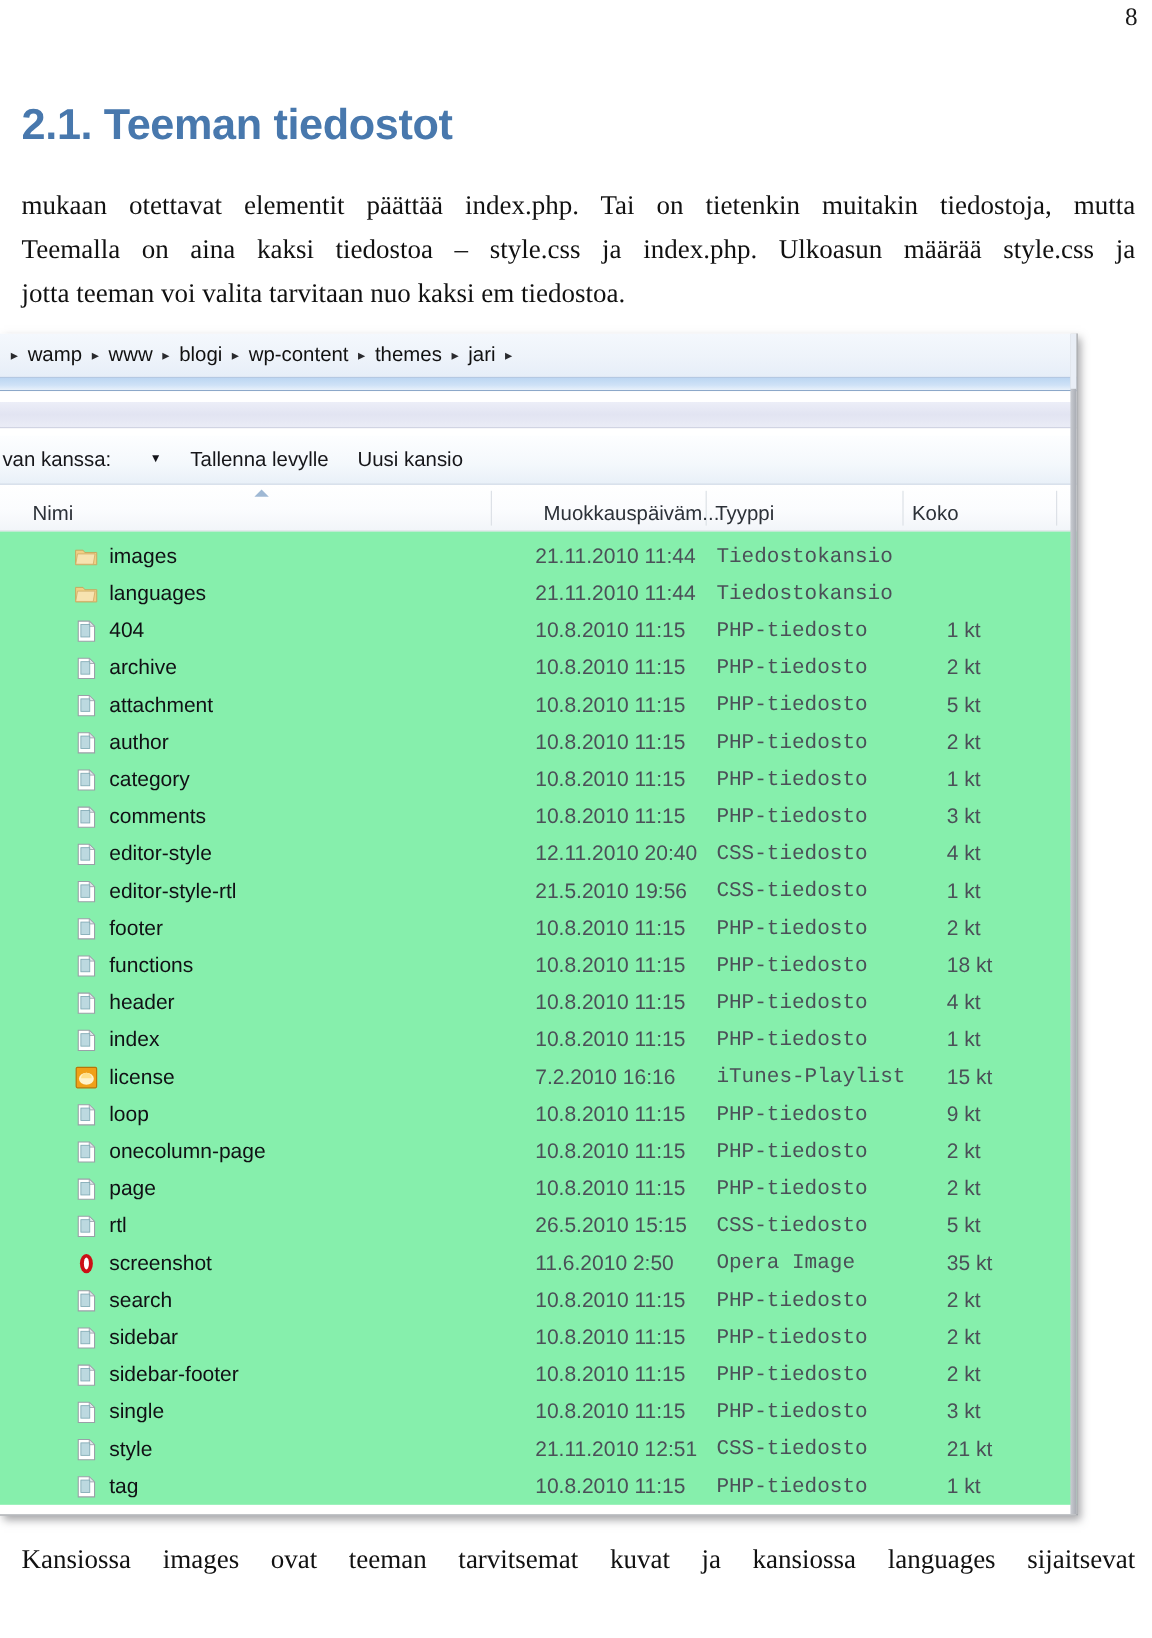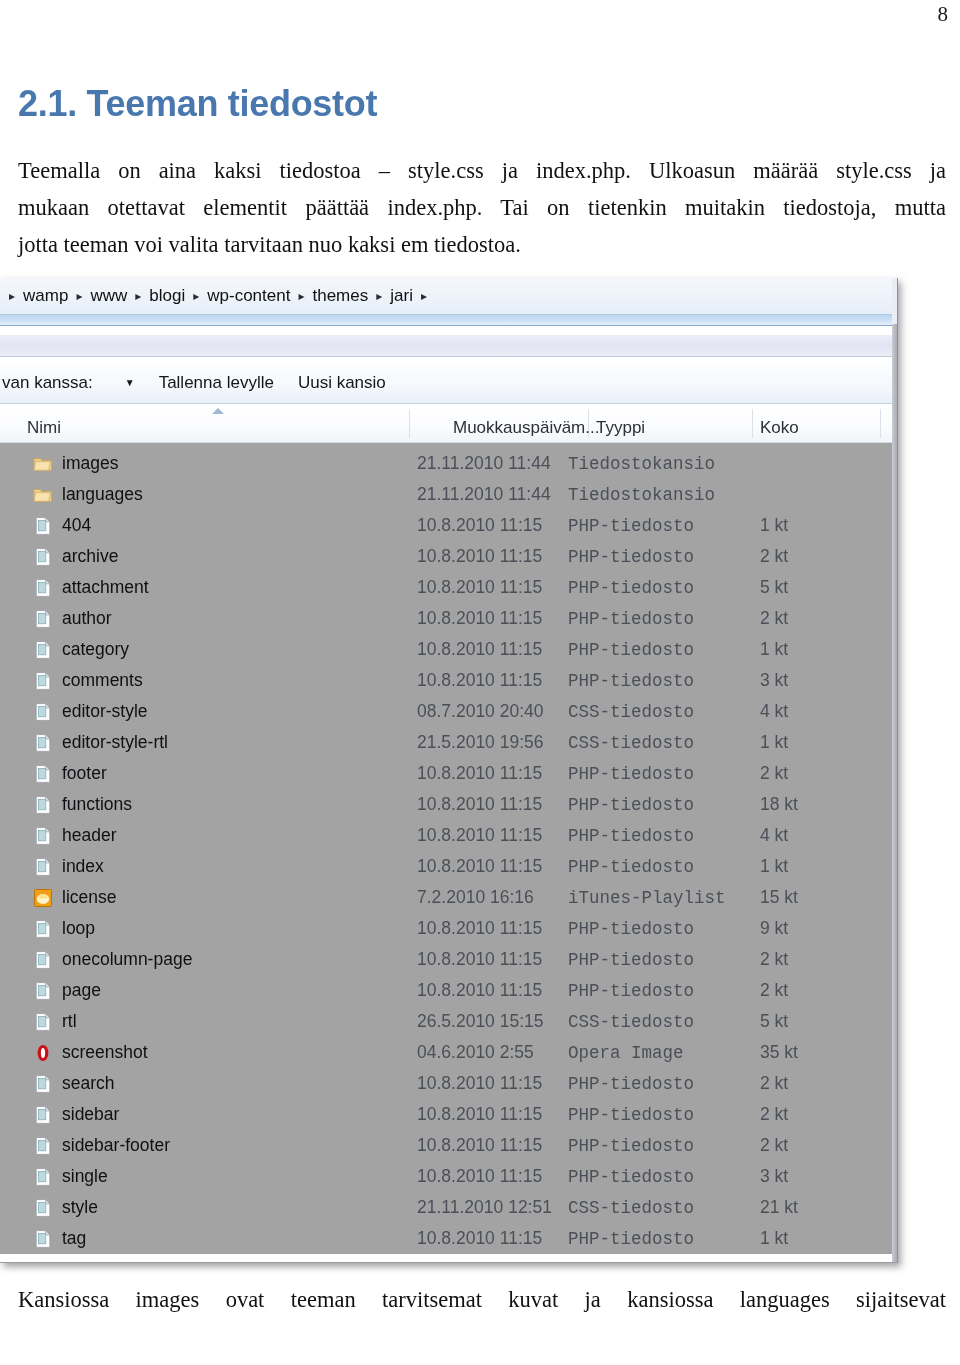--- a/index.html
+++ b/index.html
@@ -182,22 +182,23 @@
     top: 4px;
     width: 0; height: 0;
     border-left: 6px solid transparent;
     border-right: 6px solid transparent;
     border-bottom: 6px solid #9fb8d4;
   }
 
   
   .filelist {
     position: relative;
-    background: #a3a3a3;
+    background: #86efac;
     padding-top: 5px;
+    padding-left: 29px;
   }
   .row {
     position: relative;
     height: 31px;
     display: flex;
     align-items: center;
     font-size: 17.5px;
     color: #16161a;
   }
   .icon-cell {
@@ -258,22 +259,22 @@
   }
 </style>
 </head>
 <body>
 
 <div class="page-number">8</div>
 
 <div class="heading">2.1. Teeman tiedostot</div>
 
 <div class="para para-intro">
+  <div class="jline">mukaan otettavat elementit päättää index.php. Tai on tietenkin muitakin tiedostoja, mutta</div>
   <div class="jline">Teemalla on aina kaksi tiedostoa – style.css ja index.php. Ulkoasun määrää style.css ja</div>
-  <div class="jline">mukaan otettavat elementit päättää index.php. Tai on tietenkin muitakin tiedostoja, mutta</div>
   <div class="lastline">jotta teeman voi valita tarvitaan nuo kaksi em tiedostoa.</div>
 </div>
 
 <div id="explorer">
 
   <div class="addressbar">
     <div class="crumb-wrap">
       <span class="crumb-sep">▸</span>
       <span class="crumb">wamp</span>
       <span class="crumb-sep">▸</span>
@@ -421,21 +422,21 @@
       </div>
       <div class="row">
         <span class="icon-cell">
           <svg class="ic" viewBox="0 0 20 20">
             <path d="M3.2 1.6h9.2l4.4 4.3v12.5H3.2z" fill="#ffffff" stroke="#9aa0a8" stroke-width="0.9"></path>
             <path d="M12.4 1.6l4.4 4.3h-4.4z" fill="#e4e8ec" stroke="#9aa0a8" stroke-width="0.7"></path>
             <rect x="5.4" y="4.4" width="7.4" height="10.4" fill="#bcd9e0" stroke="#7fa9b3" stroke-width="0.7"></rect>
           </svg>
         </span>
         <span class="name-cell">editor-style</span>
-        <span class="date-cell">08.7.2010 20:40</span>
+        <span class="date-cell">12.11.2010 20:40</span>
         <span class="type-cell">CSS-tiedosto</span>
         <span class="size-cell">4 kt</span>
       </div>
       <div class="row">
         <span class="icon-cell">
           <svg class="ic" viewBox="0 0 20 20">
             <path d="M3.2 1.6h9.2l4.4 4.3v12.5H3.2z" fill="#ffffff" stroke="#9aa0a8" stroke-width="0.9"></path>
             <path d="M12.4 1.6l4.4 4.3h-4.4z" fill="#e4e8ec" stroke="#9aa0a8" stroke-width="0.7"></path>
             <rect x="5.4" y="4.4" width="7.4" height="10.4" fill="#bcd9e0" stroke="#7fa9b3" stroke-width="0.7"></rect>
           </svg>
@@ -563,21 +564,21 @@
         <span class="size-cell">5 kt</span>
       </div>
       <div class="row">
         <span class="icon-cell">
           <svg class="ic" viewBox="0 0 20 20">
             <ellipse cx="10" cy="10" rx="5.4" ry="8" fill="#cc0f16"></ellipse>
             <ellipse cx="10" cy="10" rx="2.1" ry="5" fill="#ffffff"></ellipse>
           </svg>
         </span>
         <span class="name-cell">screenshot</span>
-        <span class="date-cell">04.6.2010 2:55</span>
+        <span class="date-cell">11.6.2010 2:50</span>
         <span class="type-cell">Opera Image</span>
         <span class="size-cell">35 kt</span>
       </div>
       <div class="row">
         <span class="icon-cell">
           <svg class="ic" viewBox="0 0 20 20">
             <path d="M3.2 1.6h9.2l4.4 4.3v12.5H3.2z" fill="#ffffff" stroke="#9aa0a8" stroke-width="0.9"></path>
             <path d="M12.4 1.6l4.4 4.3h-4.4z" fill="#e4e8ec" stroke="#9aa0a8" stroke-width="0.7"></path>
             <rect x="5.4" y="4.4" width="7.4" height="10.4" fill="#bcd9e0" stroke="#7fa9b3" stroke-width="0.7"></rect>
           </svg>

